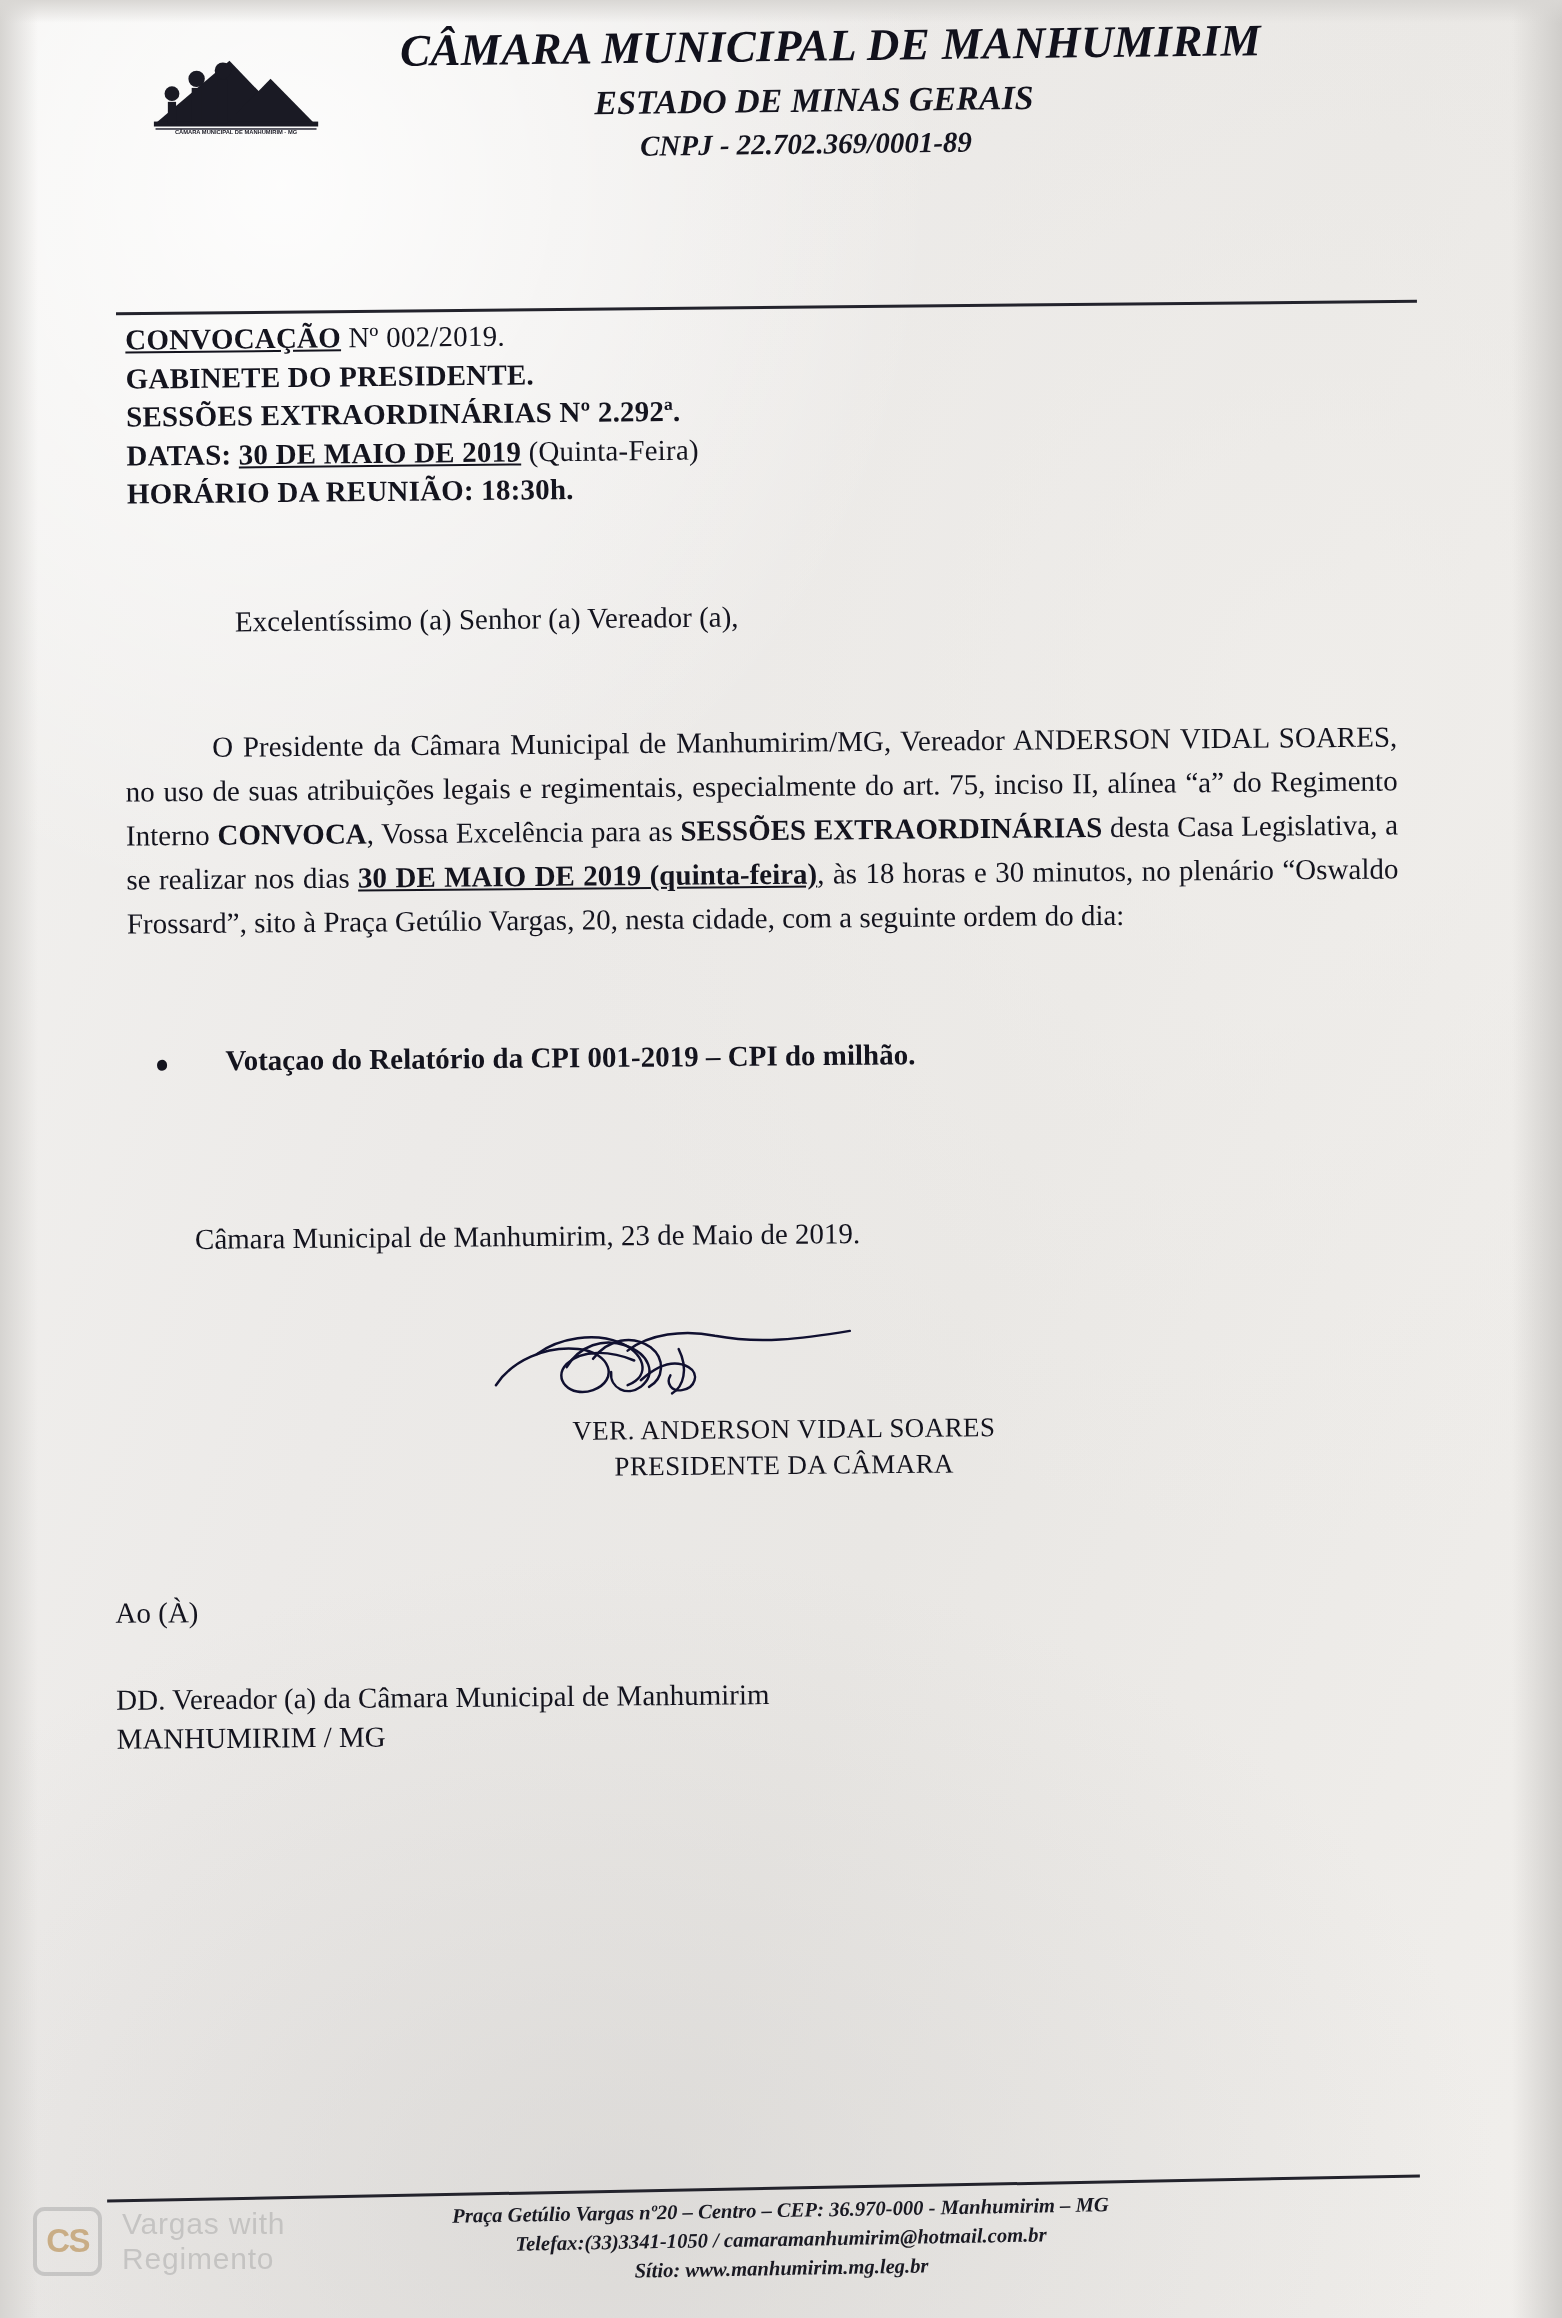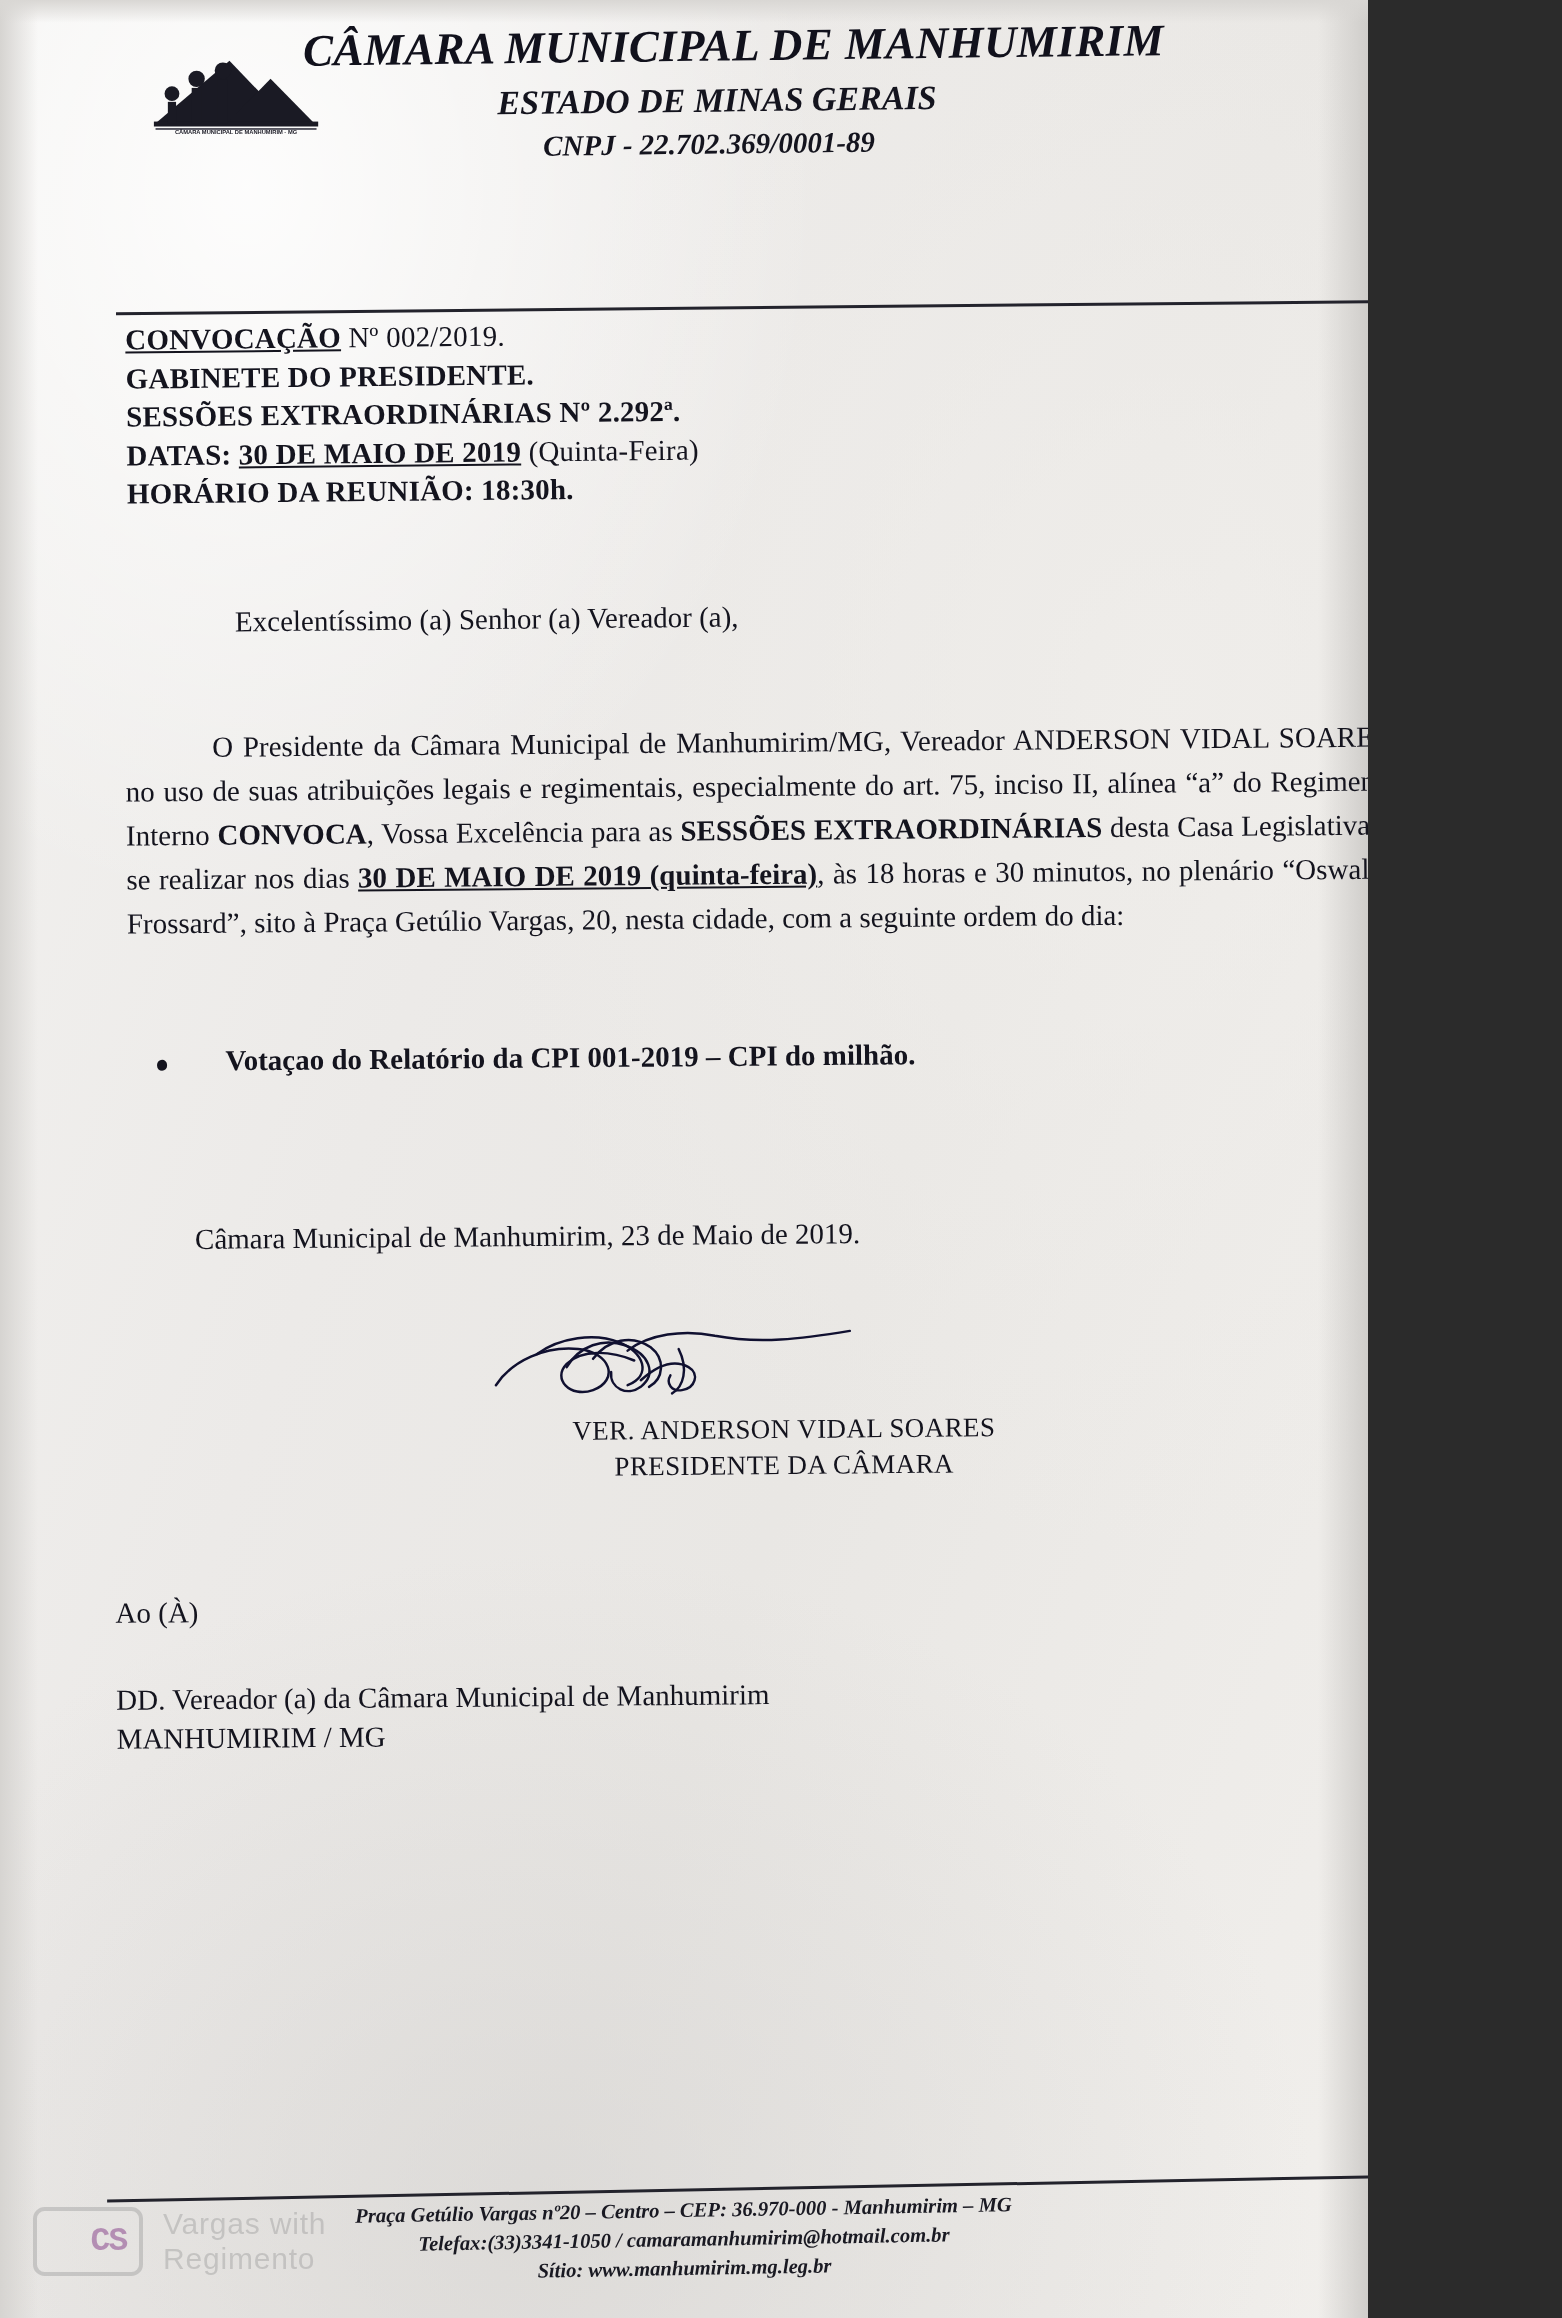--- a/index.html
+++ b/index.html
@@ -2,21 +2,21 @@
 <html style="font-size:13.2px"><head>
 <meta charset="utf-8">
 <style>
   html, body {
     margin: 0;
     padding: 0;
     background: #2b2b2b;
   }
   .page {
     position: relative;
-    width: 1368px;
+    width: 1562px;
     height: 2319px;
     background: #efeeec;
     overflow: hidden;
     font-family: "Liberation Serif", serif;
     color: #14141e;
   }
   
   .paper-shade {
     position: absolute;
     inset: 0;
@@ -230,29 +230,28 @@
     top: 2206px;
     display: flex;
     align-items: center;
     opacity: 0.42;
   }
   .cs-badge {
     width: 61px;
     height: 61px;
     border: 4.1px solid #9b9b9b;
     border-radius: 11.6px;
-    color: #701a75;
-    font-family: Liberation Mono, monospace;
+    color: #a16207;
+    font-family: Liberation Sans, sans-serif;
     font-weight: bold;
     font-size: 33px;
     display: flex;
     align-items: center;
     justify-content: center;
     letter-spacing: -1.7px;
-    padding-left: 41px;
   }
   .cs-text {
     margin-left: 20px;
     color: #9a9a9a;
     font-family: "Liberation Sans", sans-serif;
     font-size: 30px;
     line-height: 1.18;
     letter-spacing: 0.8px;
   }
 </style>

